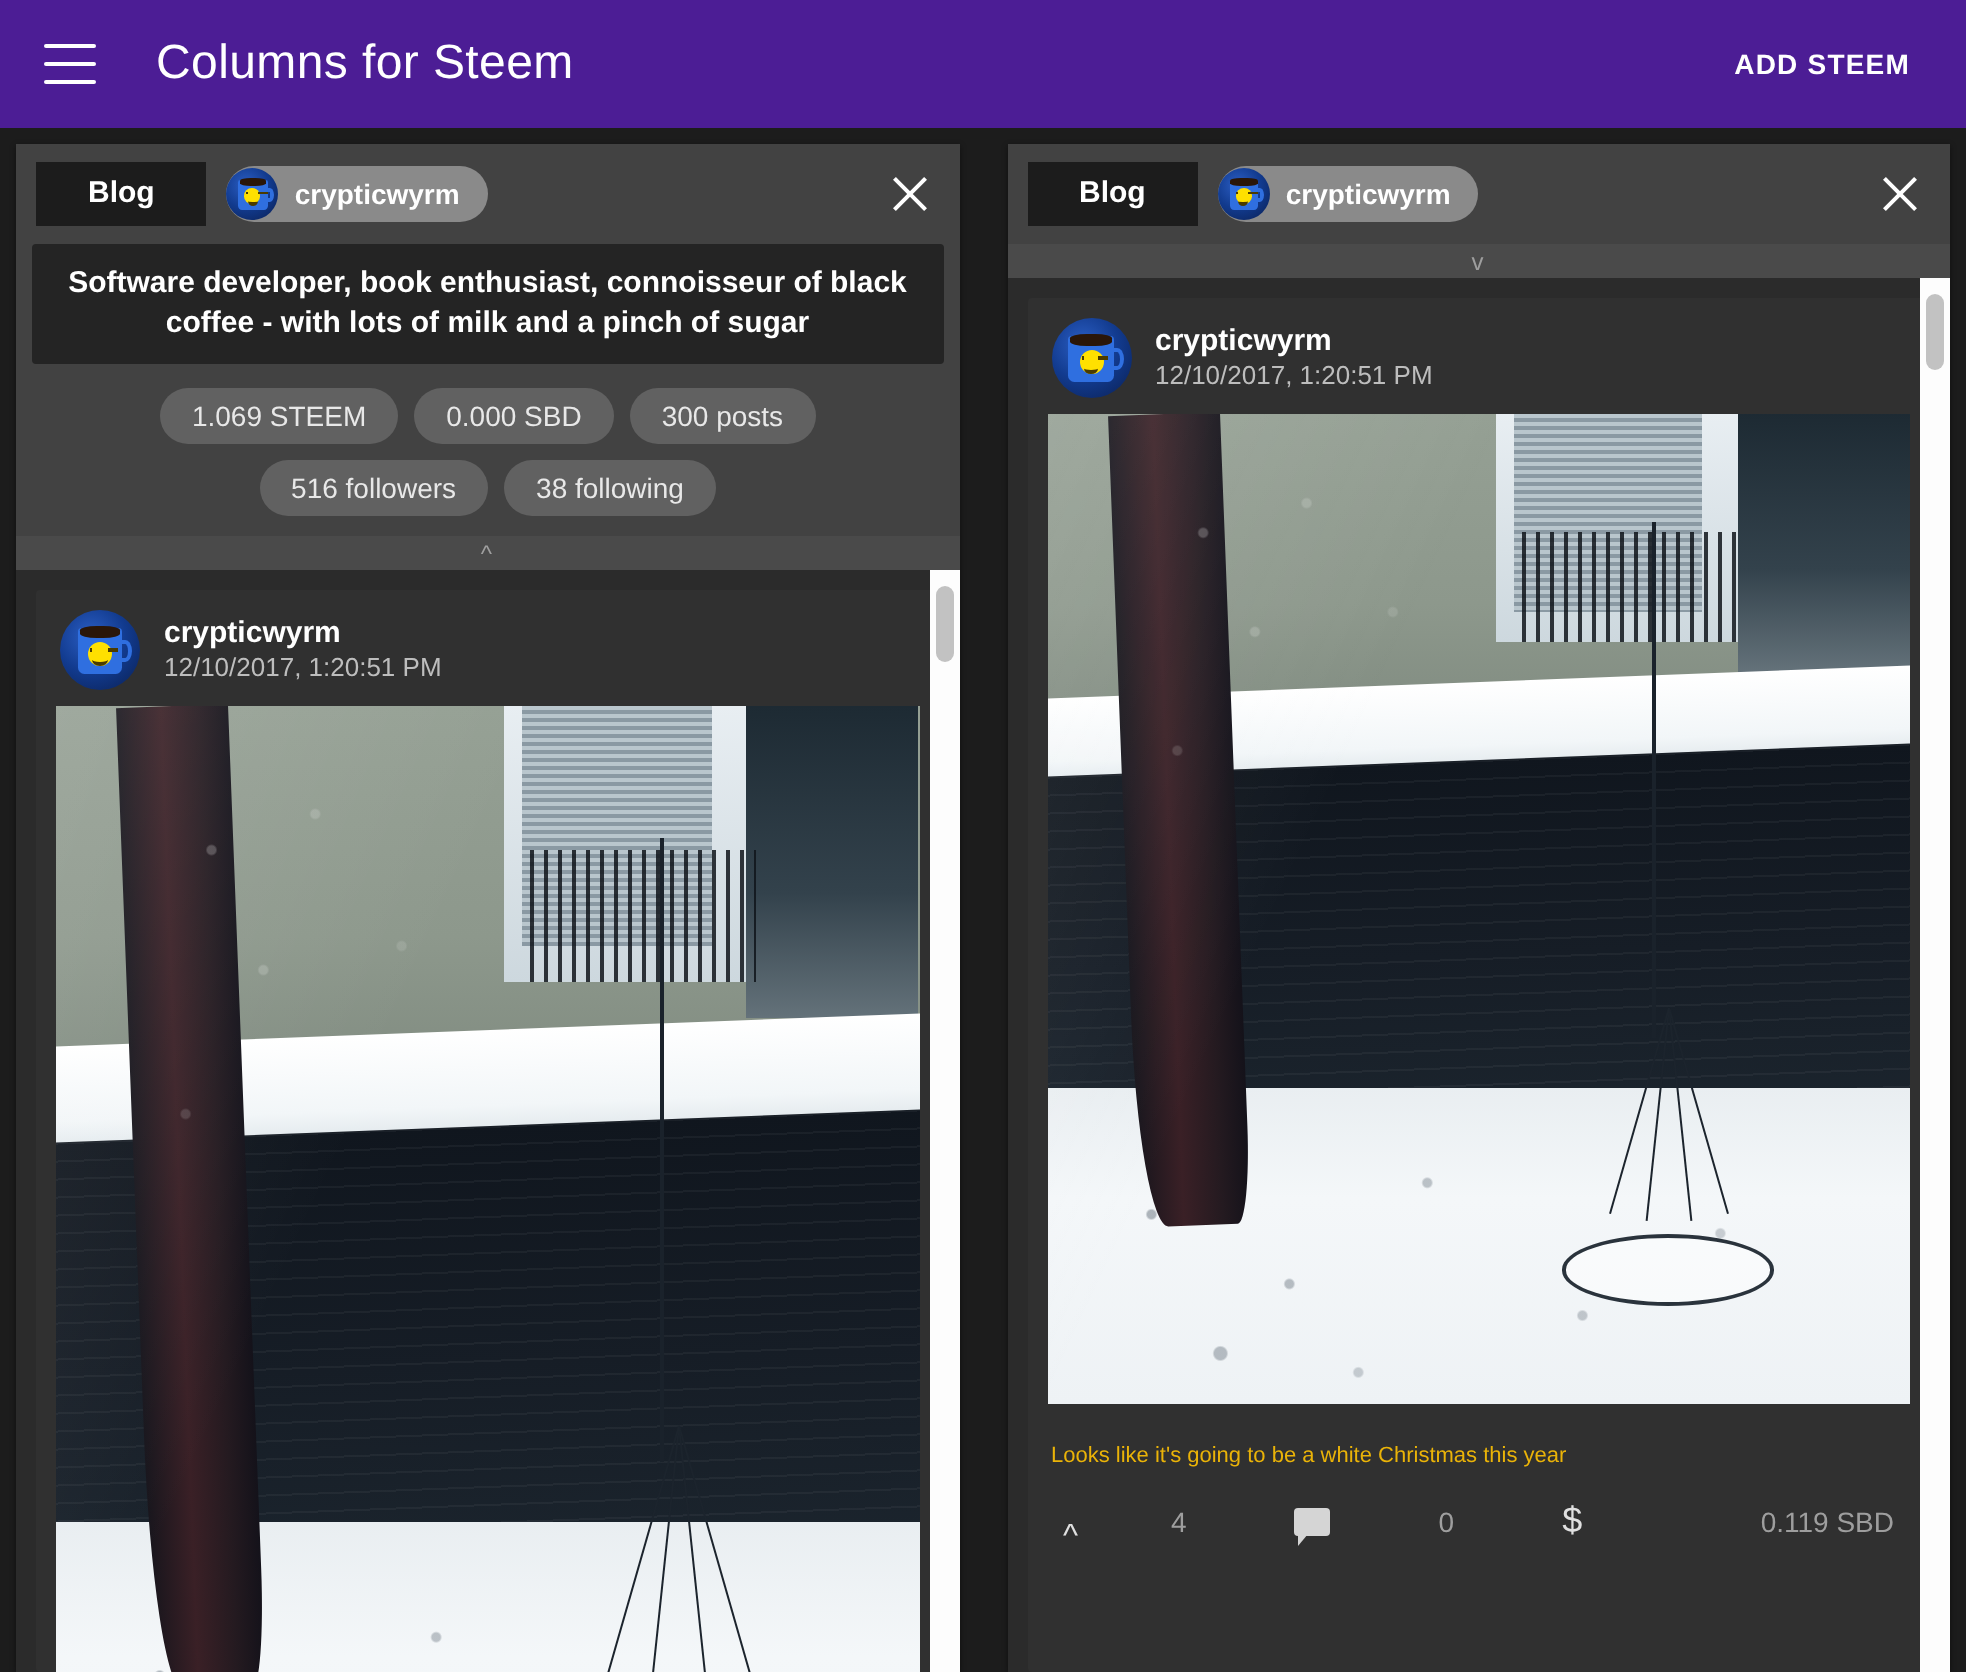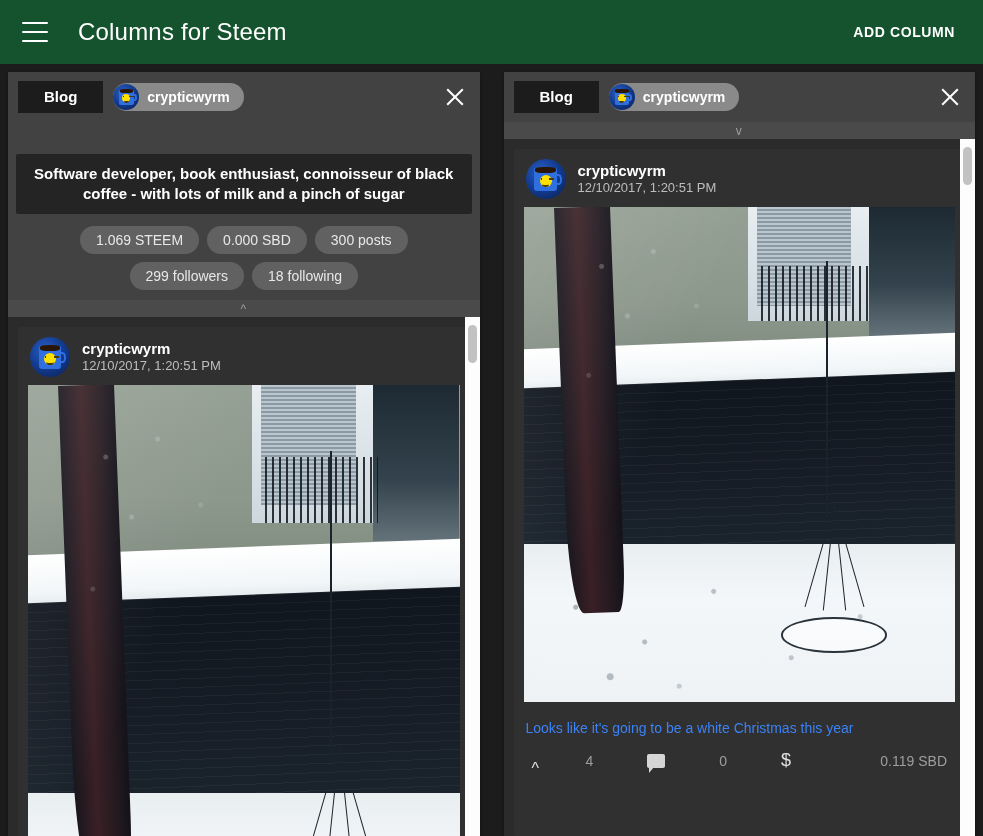--- a/index.html
+++ b/index.html
@@ -6,21 +6,21 @@
   html, body {
     width: 983px; height: 836px;
     background: #1c1c1c;
     font-family: "Liberation Sans", sans-serif;
     overflow: hidden;
   }
 
   
   .appbar {
     height: 64px; width: 983px;
-    background: #14532d;
+    background: #4c1d95;
     display: flex; align-items: center;
     padding: 0 22px;
     position: relative;
   }
   .hamburger {
     width: 26px; height: 20px;
     display: flex; flex-direction: column; justify-content: space-between;
     cursor: pointer; flex: 0 0 auto;
   }
   .hamburger i { display: block; height: 2px; background: #fff; border-radius: 1px; }
@@ -148,21 +148,20 @@
   .profile { flex: 0 0 auto; padding: 0 8px; }
   .bio {
     background: #242424;
     color: #fff;
     font-size: 15px;
     font-weight: bold;
     line-height: 20px;
     text-align: center;
     padding: 10px 12px;
     border-radius: 2px;
-    margin-top: 32px;
   }
   .stats {
     display: flex; flex-wrap: wrap; justify-content: center;
     gap: 8px 8px;
     padding: 12px 4px 10px;
   }
   .stat {
     background: #616161;
     color: #e8e8e8;
     border-radius: 16px;
@@ -205,21 +204,21 @@
   .post-date { color: #bdbdbd; font-size: 13px; }
 
   .post-image {
     margin: 0 10px;
     flex: 0 0 auto;
     position: relative;
     overflow: hidden;
     background: #0d1622;
   }
   .post-title {
-    color: #3b82f6; font-size: 14px; line-height: 24px;
+    color: #eab308; font-size: 11px; line-height: 24px;
     padding: 14px 12px 2px;
     flex: 0 0 auto;
   }
   .actions {
     display: flex; align-items: center;
     padding: 8px 18px 14px;
     color: #bdbdbd; font-size: 14px;
     flex: 0 0 auto;
   }
   .act { display: flex; align-items: center; cursor: pointer; }
@@ -338,21 +337,21 @@
 </head>
 <body>
 
 <div class="appbar">
   <div class="hamburger">
     <i></i>
     <i></i>
     <i></i>
   </div>
   <div class="app-title">Columns for Steem</div>
-  <button class="add-column">ADD COLUMN</button>
+  <button class="add-column">ADD STEEM</button>
 </div>
 
 <div class="columns">
 
   <div class="column">
 
     <div class="col-header">
       <div class="tab-blog">Blog</div>
       <div class="chip">
         <div class="avatar avatar-28">
@@ -365,22 +364,22 @@
       </div>
       <div class="close-x"></div>
     </div>
 
     <div class="profile">
       <div class="bio">Software developer, book enthusiast, connoisseur of black coffee - with lots of milk and a pinch of sugar</div>
       <div class="stats">
         <div class="stat">1.069 STEEM</div>
         <div class="stat">0.000 SBD</div>
         <div class="stat">300 posts</div>
-        <div class="stat">299 followers</div>
-        <div class="stat">18 following</div>
+        <div class="stat">516 followers</div>
+        <div class="stat">38 following</div>
       </div>
     </div>
 
     <div class="collapse-bar">^</div>
 
     <div class="feed">
       <div class="post">
         <div class="post-head">
           <div class="avatar avatar-40">
             <div class="mug"></div>

